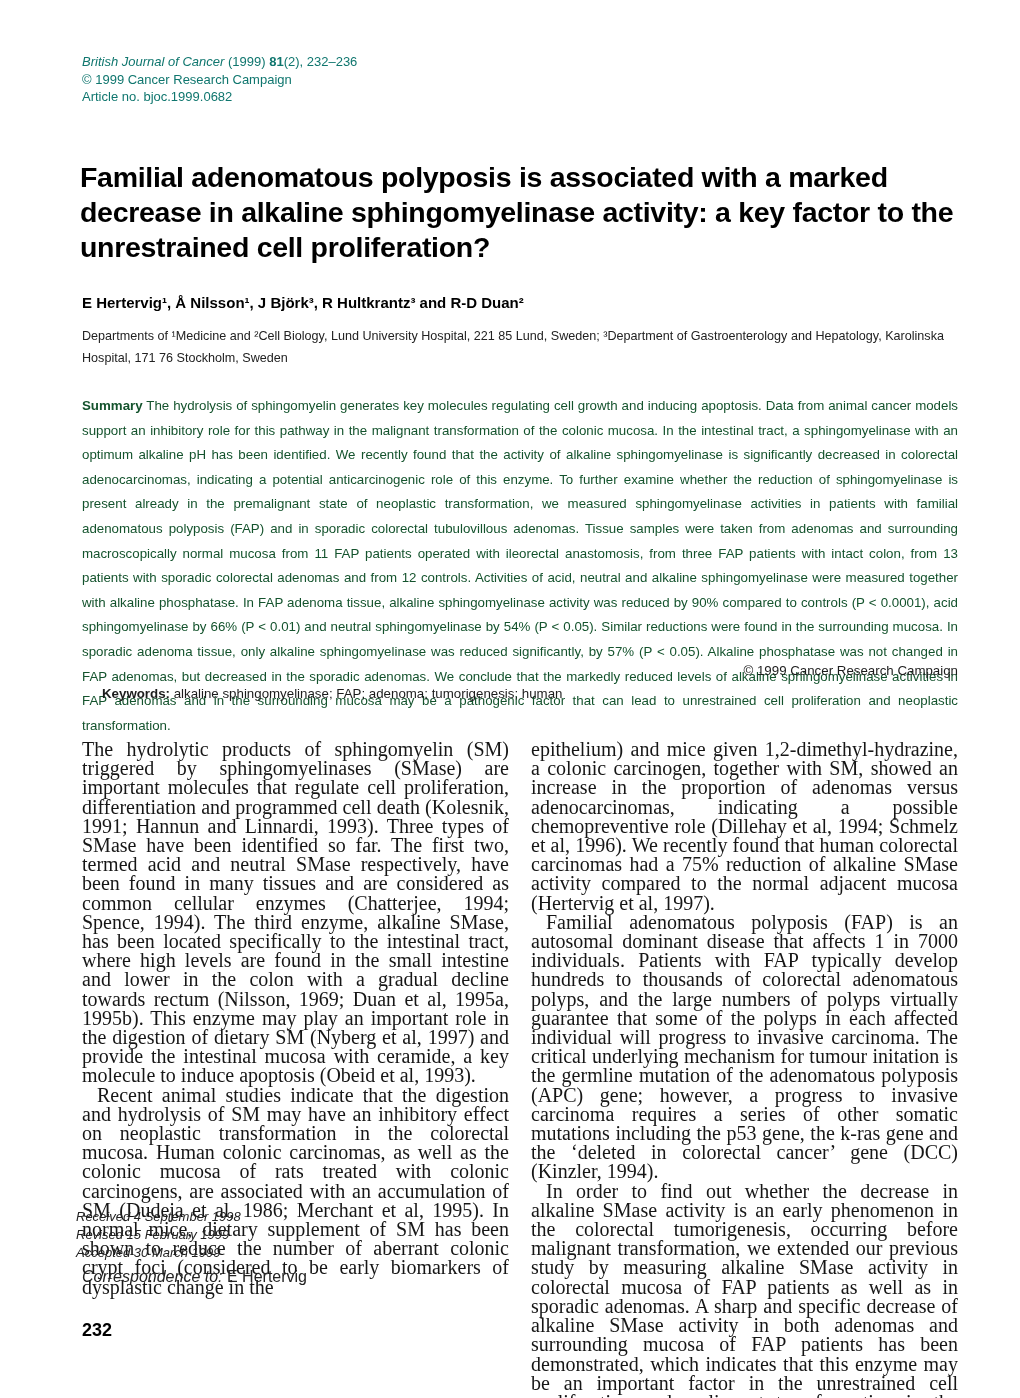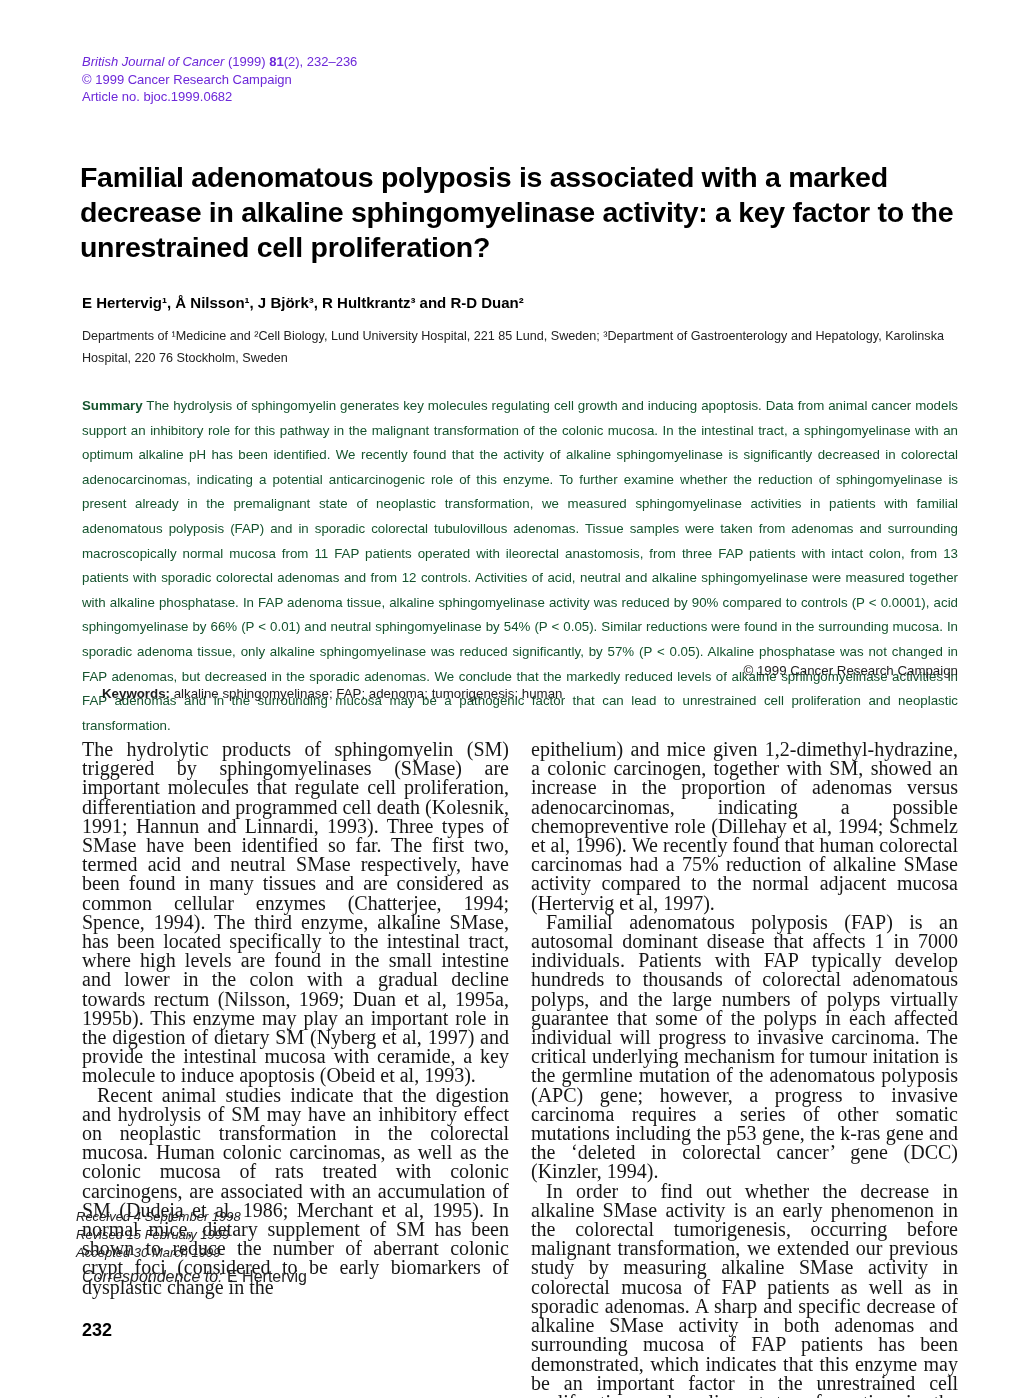--- a/index.html
+++ b/index.html
@@ -10,21 +10,21 @@
     color:#1a1a1a;
     margin:0 auto;
     overflow:hidden;
     font-family:"Liberation Sans", sans-serif;
   }
   .abs{position:absolute;}
   
   .jheader{
     top:53px;left:82px;width:600px;
     font-size:13px;line-height:17.5px;
-    color:#6d28d9;
+    color:#0f766e;
   }
   .jheader .jname{font-style:italic;}
   .jheader .jvol{font-weight:bold;}
   
   .title{
     top:160px;left:80px;width:888px;
     font-size:28.5px;font-weight:bold;
     line-height:35px;letter-spacing:-0.3px;
     color:#000;
   }
@@ -92,21 +92,21 @@
       <span class="jname">British Journal of Cancer</span><span> (1999) </span><span class="jvol">81</span><span>(2), 232–236</span>
     </div>
     <div>© 1999 Cancer Research Campaign</div>
     <div>Article no. bjoc.1999.0682</div>
   </div>
 
   <h1 class="abs title" style="margin:0;">Familial adenomatous polyposis is associated with a marked decrease in alkaline sphingomyelinase activity: a key factor to the unrestrained cell proliferation?</h1>
 
   <div class="abs authors">E Hertervig¹, Å Nilsson¹, J Björk³, R Hultkrantz³ and R-D Duan²</div>
 
-  <div class="abs affil">Departments of ¹Medicine and ²Cell Biology, Lund University Hospital, 221 85 Lund, Sweden; ³Department of Gastroenterology and Hepatology, Karolinska Hospital, 220 76 Stockholm, Sweden</div>
+  <div class="abs affil">Departments of ¹Medicine and ²Cell Biology, Lund University Hospital, 221 85 Lund, Sweden; ³Department of Gastroenterology and Hepatology, Karolinska Hospital, 171 76 Stockholm, Sweden</div>
 
   <div class="abs summary">
     <span class="bold">Summary</span><span> The hydrolysis of sphingomyelin generates key molecules regulating cell growth and inducing apoptosis. Data from animal cancer models support an inhibitory role for this pathway in the malignant transformation of the colonic mucosa. In the intestinal tract, a sphingomyelinase with an optimum alkaline pH has been identified. We recently found that the activity of alkaline sphingomyelinase is significantly decreased in colorectal adenocarcinomas, indicating a potential anticarcinogenic role of this enzyme. To further examine whether the reduction of sphingomyelinase is present already in the premalignant state of neoplastic transformation, we measured sphingomyelinase activities in patients with familial adenomatous polyposis (FAP) and in sporadic colorectal tubulovillous adenomas. Tissue samples were taken from adenomas and surrounding macroscopically normal mucosa from 11 FAP patients operated with ileorectal anastomosis, from three FAP patients with intact colon, from 13 patients with sporadic colorectal adenomas and from 12 controls. Activities of acid, neutral and alkaline sphingomyelinase were measured together with alkaline phosphatase. In FAP adenoma tissue, alkaline sphingomyelinase activity was reduced by 90% compared to controls (P &lt; 0.0001), acid sphingomyelinase by 66% (P &lt; 0.01) and neutral sphingomyelinase by 54% (P &lt; 0.05). Similar reductions were found in the surrounding mucosa. In sporadic adenoma tissue, only alkaline sphingomyelinase was reduced significantly, by 57% (P &lt; 0.05). Alkaline phosphatase was not changed in FAP adenomas, but decreased in the sporadic adenomas. We conclude that the markedly reduced levels of alkaline sphingomyelinase activities in FAP adenomas and in the surrounding mucosa may be a pathogenic factor that can lead to unrestrained cell proliferation and neoplastic transformation.</span>
   </div>
 
   <div class="abs sum-copyright">© 1999 Cancer Research Campaign</div>
 
   <div class="abs keywords">
     <span class="bold">Keywords:</span><span> alkaline sphingomyelinase; FAP; adenoma; tumorigenesis; human</span>
   </div>

